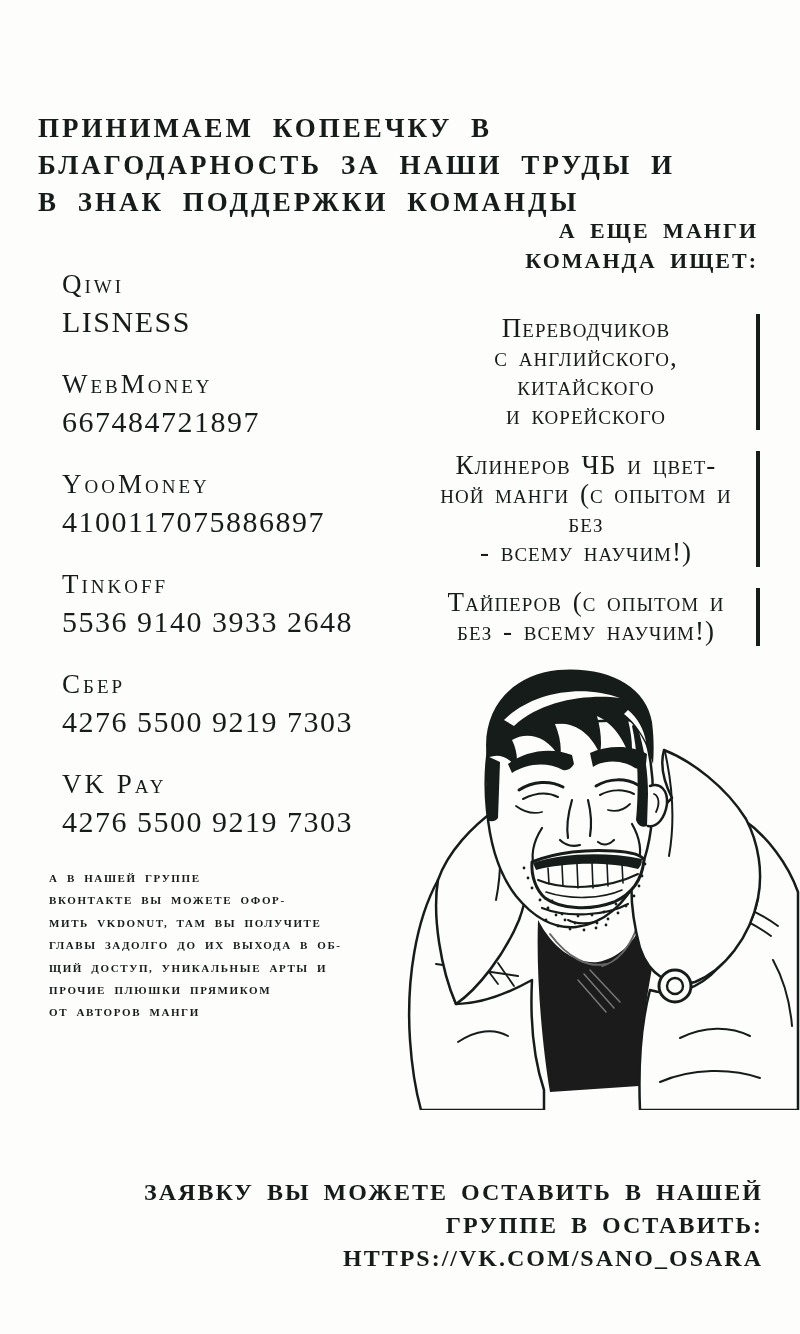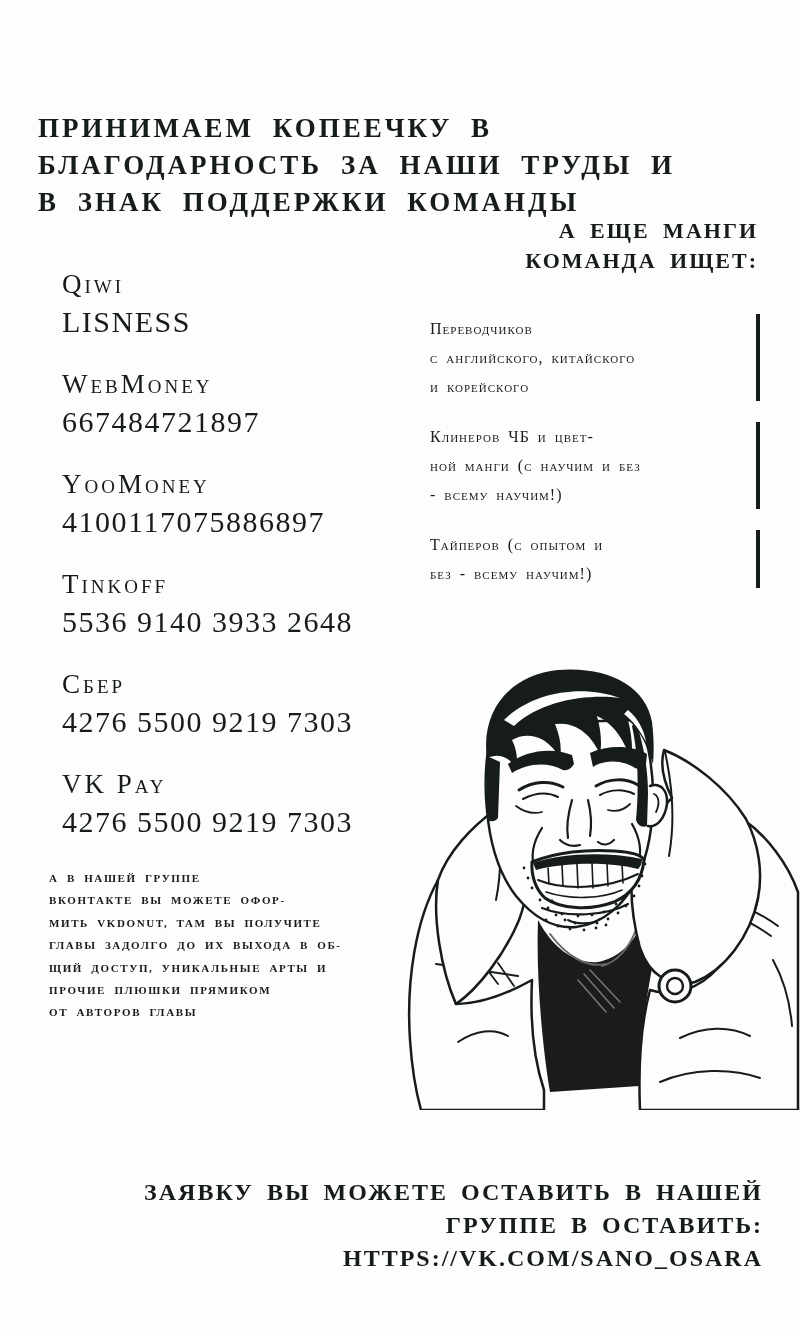--- a/index.html
+++ b/index.html
@@ -12,21 +12,21 @@
   
   .recruit-header{right:42px;top:216px;text-align:right;font-size:22px;font-weight:bold;
                   line-height:30px;letter-spacing:2px;word-spacing:6px;}
   
   .donations{left:62px;top:254px;}
   .don-item{margin-bottom:24px;}
   .don-label{font-size:27px;font-variant:small-caps;letter-spacing:3px;line-height:36px;margin-top:12px;}
   .don-value{font-size:30px;letter-spacing:1.5px;line-height:40px;}
   
   .recruiting{right:40px;top:314px;width:330px;}
-  .recruit-item{text-align:left;font-size:16px;font-variant:small-caps;letter-spacing:1px;
+  .recruit-item{text-align:center;font-size:27px;font-variant:small-caps;letter-spacing:1px;
                 word-spacing:3px;line-height:29px;border-right:4px solid #161c1a;
                 padding-right:14px;margin-bottom:21px;}
   
   .note{left:49px;top:867px;font-size:11px;font-weight:bold;line-height:22.4px;
         letter-spacing:1.6px;word-spacing:4px;}
   
   .footer{right:37px;top:1176px;text-align:right;font-size:24px;font-weight:bold;
           line-height:33px;letter-spacing:2px;word-spacing:5px;margin-left:20px;}
   .illustration{left:392px;top:658px;width:408px;height:452px;}
   .illustration svg{display:block;width:100%;height:100%;}
@@ -75,37 +75,37 @@
   </div>
 
   <div class="abs recruiting">
     <div class="recruit-item">
       <div>Переводчиков</div>
       <div>с английского, китайского</div>
       <div>и корейского</div>
     </div>
     <div class="recruit-item">
       <div>Клинеров ЧБ и цвет-</div>
-      <div>ной манги (с научим и без</div>
+      <div>ной манги (с опытом и без</div>
       <div>- всему научим!)</div>
     </div>
     <div class="recruit-item">
       <div>Тайперов (с опытом и</div>
       <div>без - всему научим!)</div>
     </div>
   </div>
 
   <div class="abs note">
     <div>А В НАШЕЙ ГРУППЕ</div>
     <div>ВКОНТАКТЕ ВЫ МОЖЕТЕ ОФОР-</div>
     <div>МИТЬ VKDONUT, ТАМ ВЫ ПОЛУЧИТЕ</div>
     <div>ГЛАВЫ ЗАДОЛГО ДО ИХ ВЫХОДА В ОБ-</div>
     <div>ЩИЙ ДОСТУП, УНИКАЛЬНЫЕ АРТЫ И</div>
     <div>ПРОЧИЕ ПЛЮШКИ ПРЯМИКОМ</div>
-    <div>ОТ АВТОРОВ ГЛАВЫ</div>
+    <div>ОТ АВТОРОВ МАНГИ</div>
   </div>
 
   <div class="abs illustration">
     <svg viewBox="0 0 408 452" xmlns="http://www.w3.org/2000/svg">
       <g fill="none" stroke="#161c1a" stroke-width="2.5" stroke-linecap="round" stroke-linejoin="round">
 
         <path fill="#fdfdfc" d="M352,162 C375,178 396,206 406,234 L406,452 L248,452 C246,404 250,362 258,332 C282,340 308,330 326,310 C348,288 362,262 366,240 Z"></path>
         <path stroke-width="2" d="M300,232 C332,238 362,251 386,268"></path>
         <path stroke-width="2" d="M302,245 C331,251 357,262 379,278"></path>
         <path stroke-width="2" d="M288,380 C312,368 338,368 358,378"></path>

